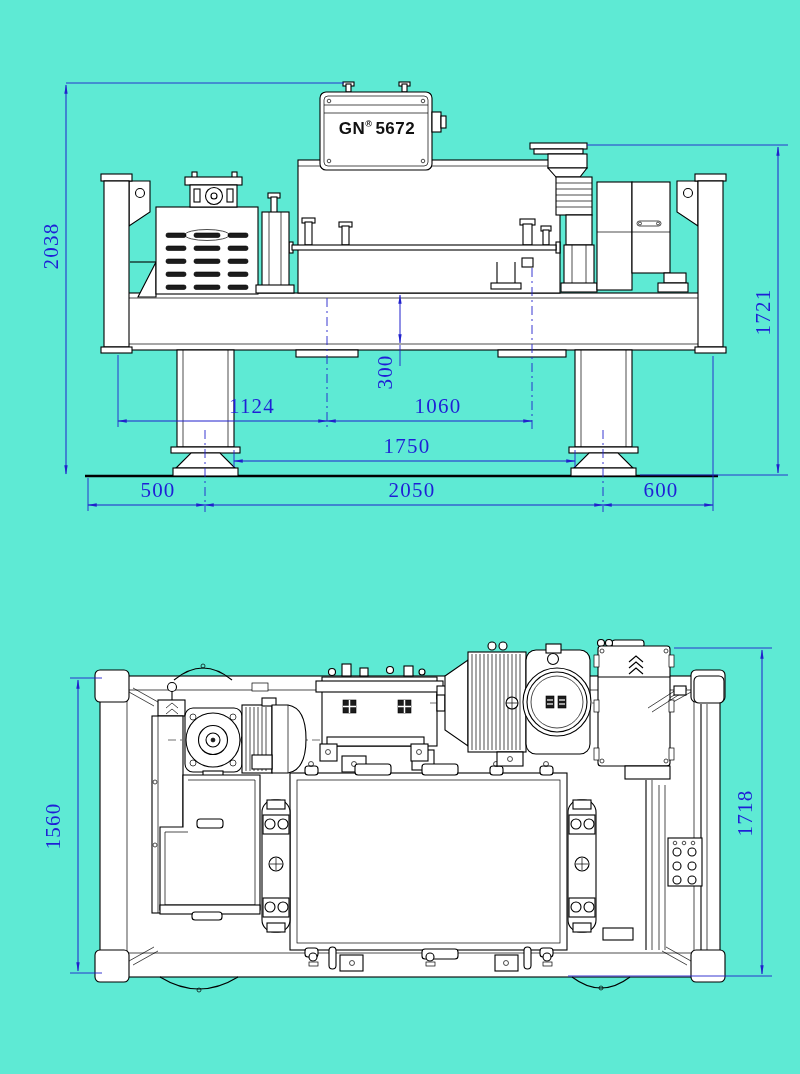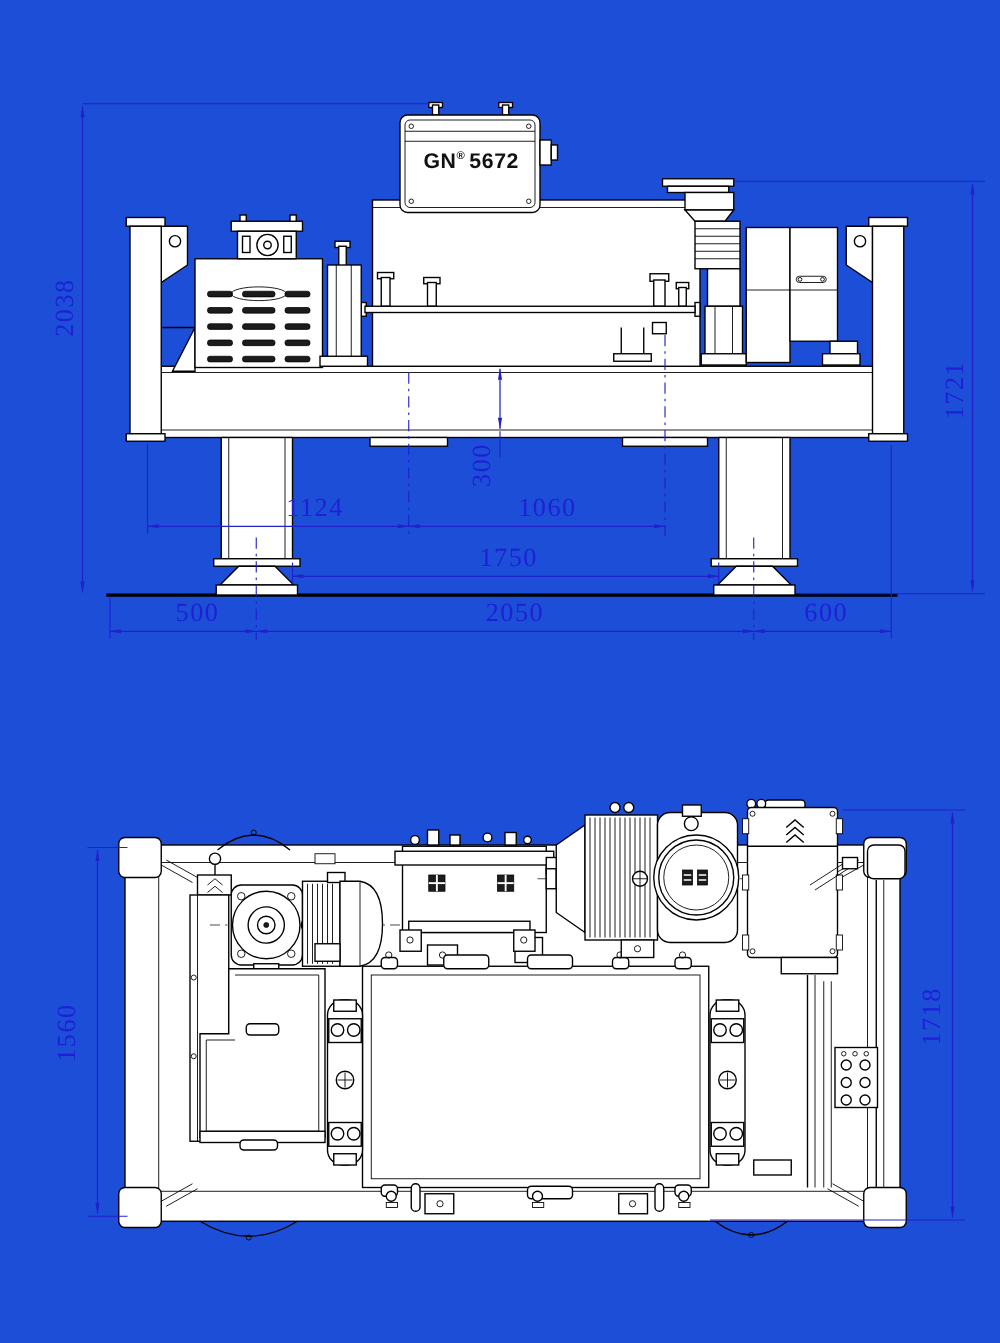--- a/index.html
+++ b/index.html
@@ -1,16 +1,16 @@
 <!DOCTYPE html>
 <html><head>
 <meta charset="utf-8">
 <style>
   html,body{margin:0;padding:0;background:#ffffff;}
-  .page{width:800px;height:1074px;background:#1d4ed8;position:relative;font-family:"Liberation Sans",sans-serif;}
+  .page{width:800px;height:1074px;background:#5eead4;position:relative;font-family:"Liberation Sans",sans-serif;}
   svg{display:block;}
   
   .bl{stroke:#000;fill:none;stroke-width:1.1;}
   .blf{stroke:#000;fill:#fff;stroke-width:1.1;}
   .thin{stroke:#000;fill:none;stroke-width:0.7;}
   .thinf{stroke:#000;fill:#fff;stroke-width:0.7;}
   .dk{stroke:#000;fill:#1c1c1c;stroke-width:0.6;}
   .thick{stroke:#000;fill:none;stroke-width:2.6;}
   
   .dim{stroke:#2121cc;fill:none;stroke-width:1;}

